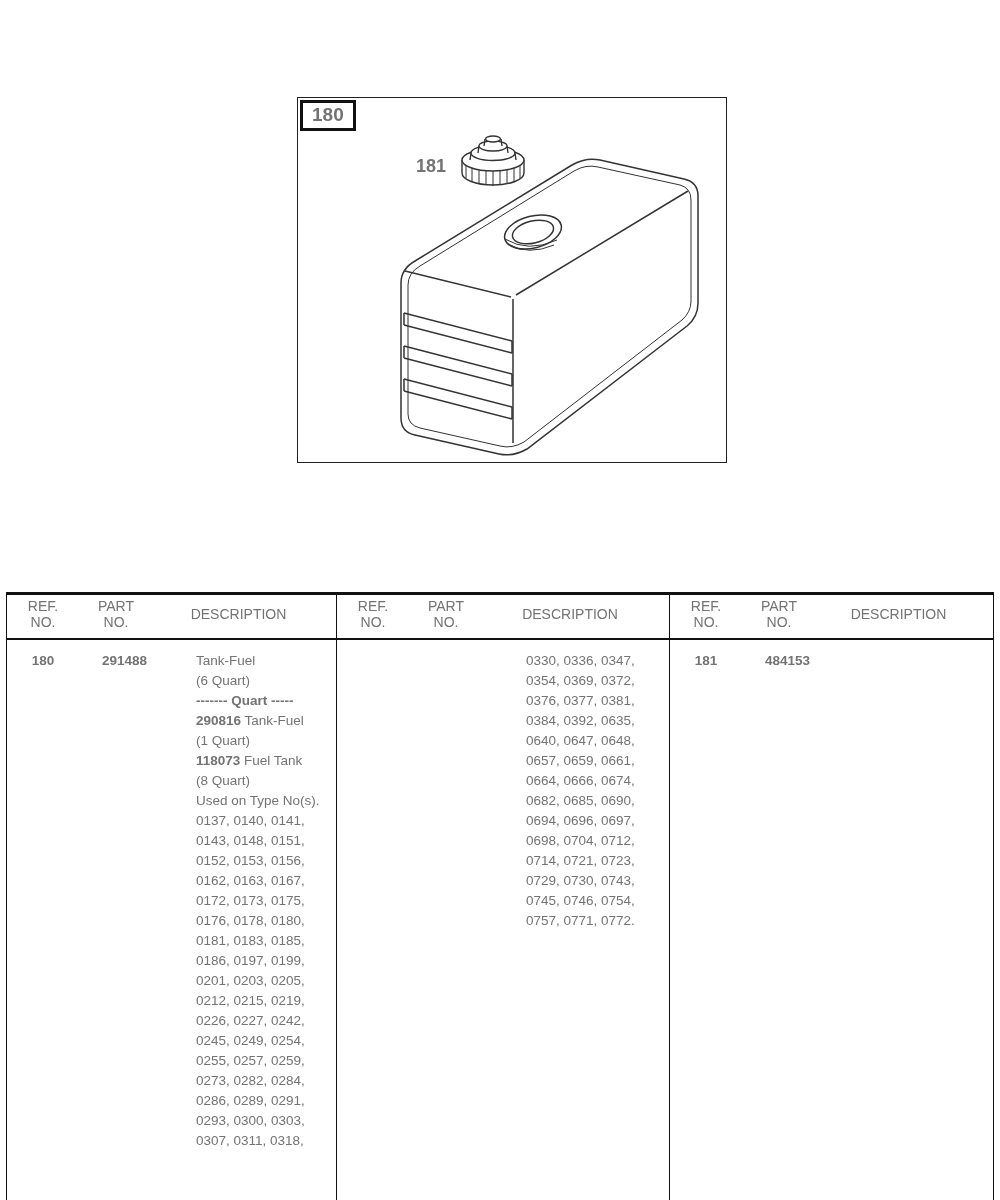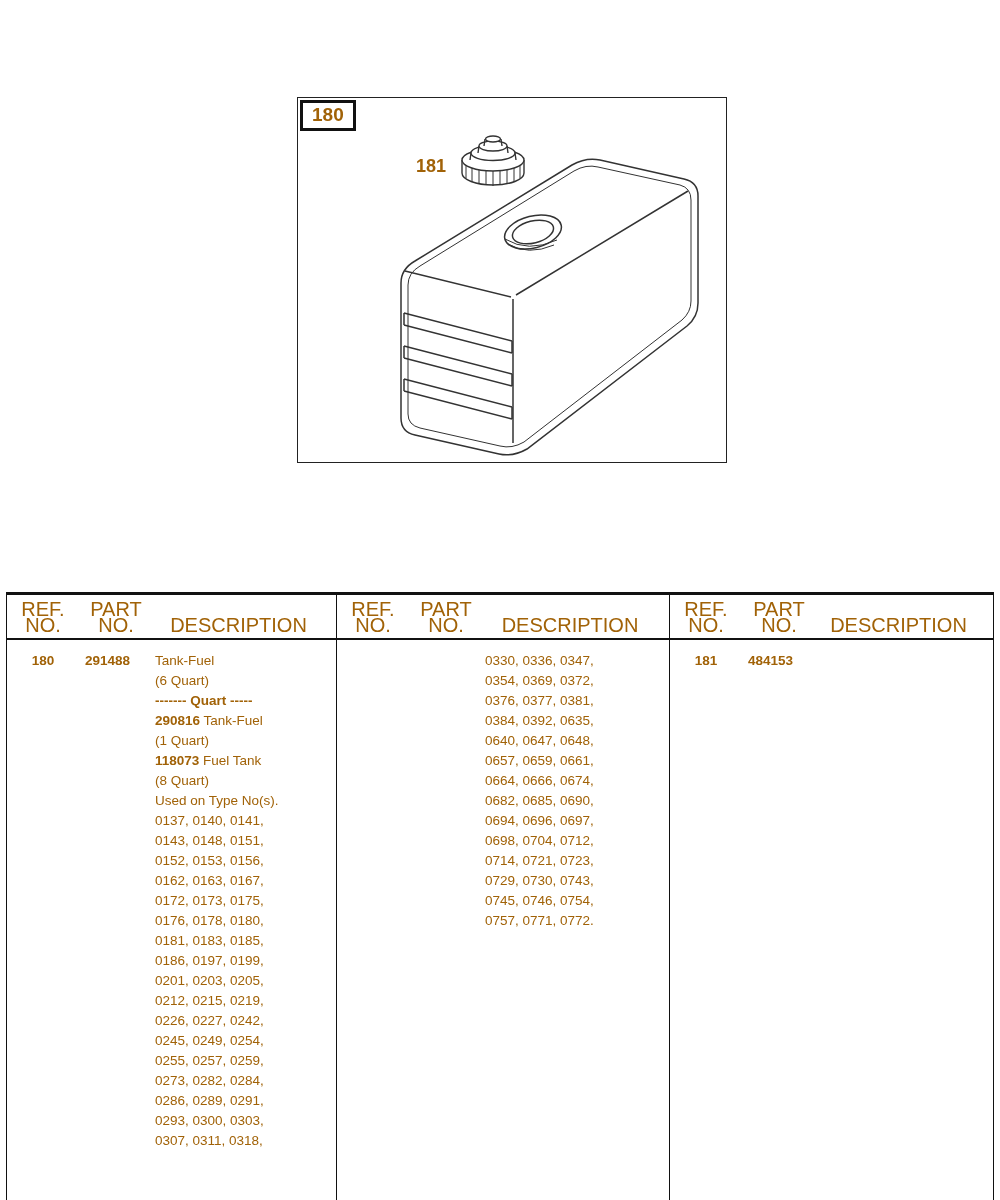--- a/index.html
+++ b/index.html
@@ -1,18 +1,18 @@
 <!DOCTYPE html>
 <html><head>
 <meta charset="utf-8">
 <style>
   html,body { margin:0; padding:0; background:#ffffff; }
   .page {
     position:relative; width:1000px; height:1200px; background:#ffffff;
-    font-family:"Liberation Sans", sans-serif; color:#a16207; overflow:hidden;
+    font-family:"Liberation Sans", sans-serif; color:#737373; overflow:hidden;
   }
 
   
   .diagram-box {
     position:absolute; left:297px; top:97px; width:430px; height:366px;
     border:1.5px solid #222; box-sizing:border-box; background:#fff;
   }
   .fig-label {
     position:absolute; left:2px; top:2px; border:3px solid #111;
     font-weight:bold; font-size:19px; line-height:1.05; padding:2px 9px 3px 9px;
@@ -29,32 +29,32 @@
     border-top:3px solid #111; border-left:1.5px solid #111; border-right:1.5px solid #111;
     box-sizing:border-box; background:#fff;
   }
   .thead { display:flex; border-bottom:2px solid #111; height:45px; box-sizing:border-box; }
   .tbody { display:flex; height:calc(100% - 45px); }
   .col-group { box-sizing:border-box; }
   .g1 { width:329px; }
   .g2 { width:333px; border-left:1.5px solid #111; }
   .g3 { flex:1; border-left:1.5px solid #111; }
 
-  .hgroup { display:flex; align-items:flex-end; height:100%; box-sizing:border-box;
-            padding-bottom:5px; font-size:20px; line-height:16px; }
+  .hgroup { display:flex; align-items:center; height:100%; box-sizing:border-box;
+            padding-bottom:5px; font-size:14px; line-height:16px; }
   .h-ref  { width:48px; margin-left:12px; text-align:center; }
   .h-part { width:62px; margin-left:18px; text-align:center; }
   .h-desc { flex:1; text-align:center; padding-right:6px; }
 
   .bgroup { display:flex; align-items:flex-start; padding-top:11px;
             font-size:13.5px; line-height:20px; }
   .b-ref  { width:48px; margin-left:12px; text-align:center; font-weight:bold; }
-  .b-part { width:62px; margin-left:18px; text-align:left; font-weight:bold; }
+  .b-part { width:62px; margin-left:18px; text-align:right; font-weight:bold; }
   .b-desc { flex:1; margin-left:8px; padding-right:10px; }
-  .desc-line { white-space:nowrap; }
+  .desc-line { white-space:nowrap;margin-left:41px; }
   .b { font-weight:bold; }
 </style>
 </head>
 <body>
 
 <div class="page">
 
   <div class="diagram-box">
     <div class="fig-label">180</div>
     <div class="callout-181">181</div>

